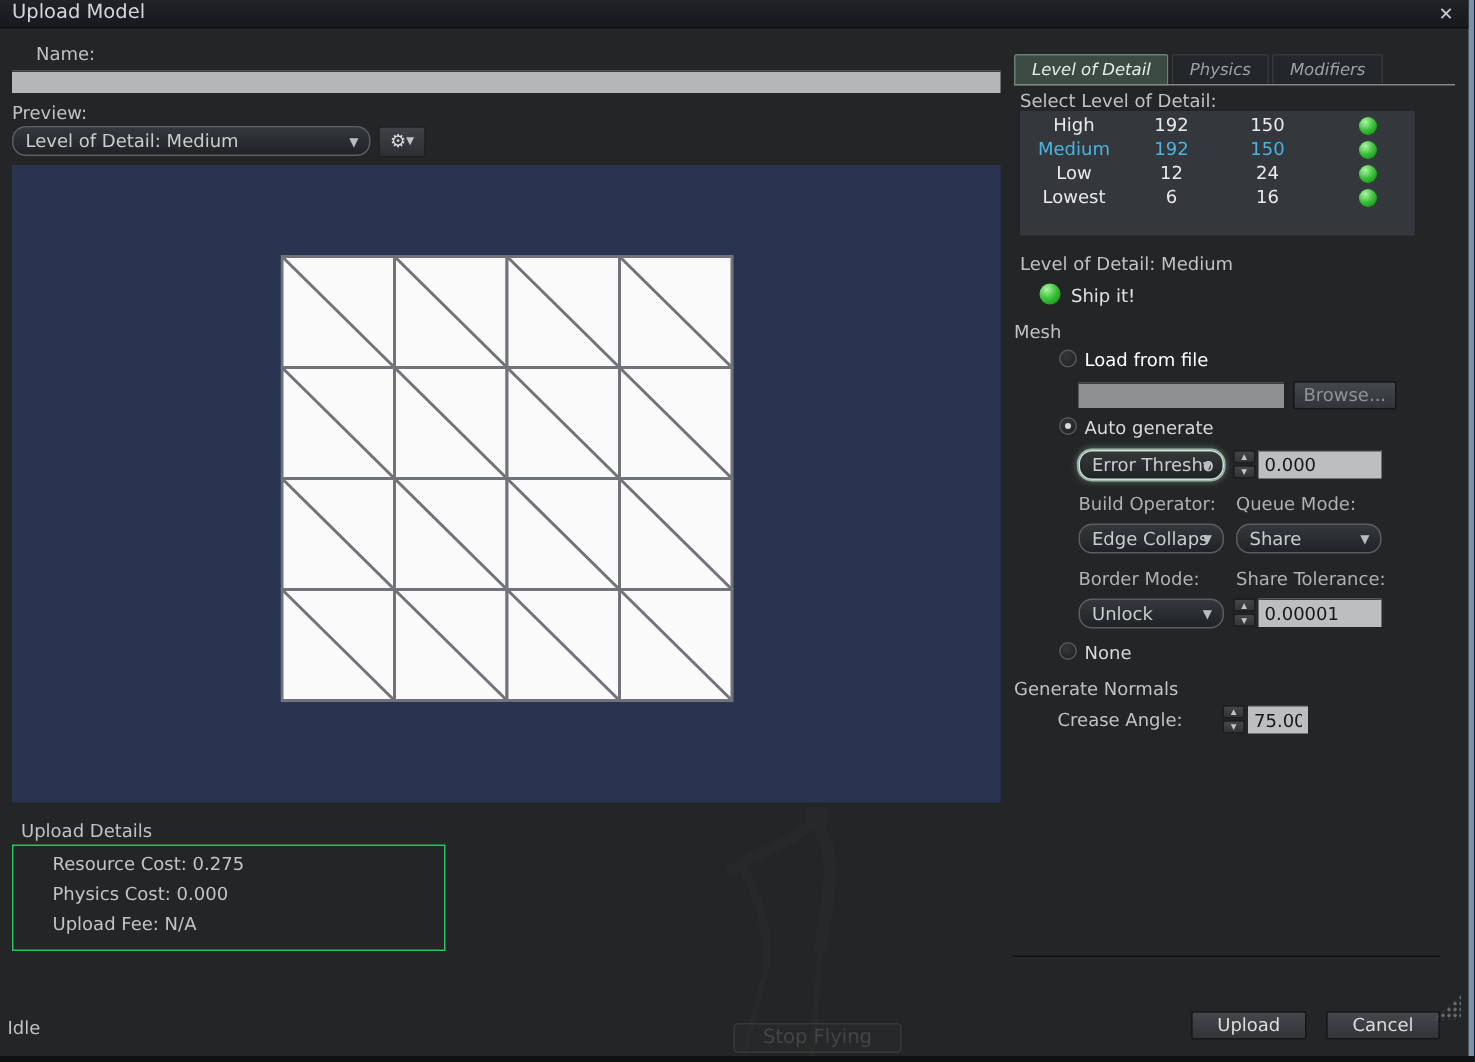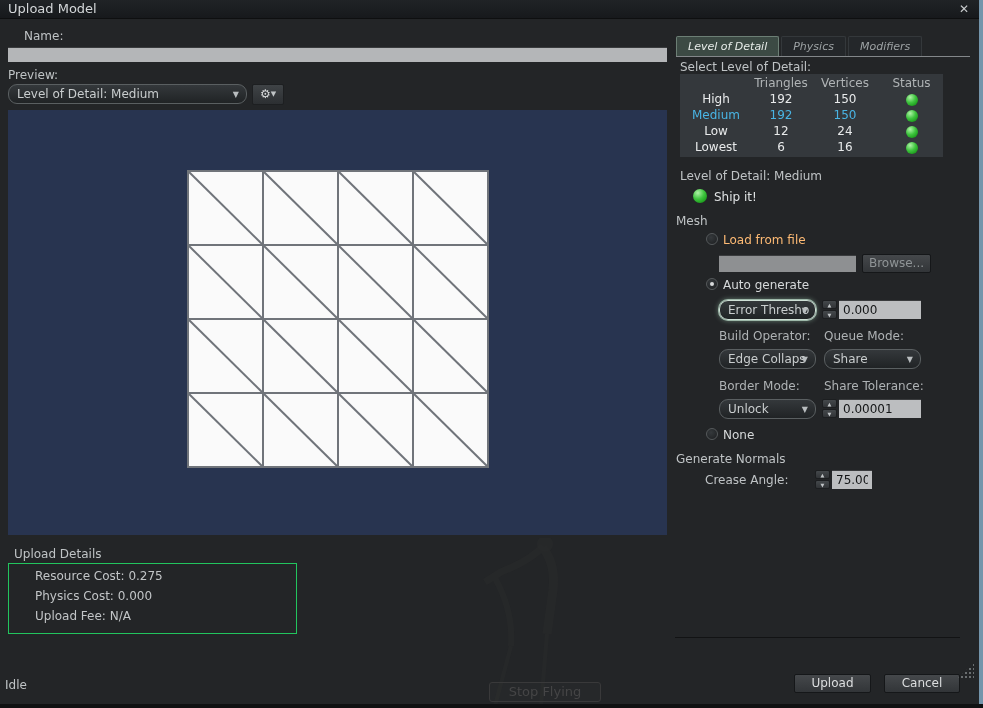--- a/index.html
+++ b/index.html
@@ -206,26 +206,20 @@
 
     <div id="tab-bar">
         <div class="tab active">Level of Detail</div>
         <div class="tab">Physics</div>
         <div class="tab">Modifiers</div>
       </div>
     <div id="tab-underline"></div>
 
     <div class="label" style="left:680px; top:60px;">Select Level of Detail:</div>
     <div id="lod-table">
-        <div class="t-row hdr">
-          <div></div>
-          <div>Triangles</div>
-          <div>Vertices</div>
-          <div>Status</div>
-        </div>
         <div class="t-row">
           <div>High</div>
           <div>192</div>
           <div>150</div>
           <div><span class="ball"></span></div>
         </div>
         <div class="t-row selected">
           <div>Medium</div>
           <div>192</div>
           <div>150</div>
@@ -245,21 +239,21 @@
         </div>
       </div>
 
     <div class="label" style="left:680px; top:169px;">Level of Detail: Medium</div>
     <span class="ball" id="ship-ball"></span>
     <div class="label" style="left:714px; top:190px; color:#dfe2e3;">Ship it!</div>
 
     <div class="label" style="left:676px; top:214px;">Mesh</div>
 
     <span class="radio" style="left:706px; top:233px;"></span>
-    <div class="label" style="left:723px; top:233px; color:#fdba74;">Load from file</div>
+    <div class="label" style="left:723px; top:233px; color:#ffffff;">Load from file</div>
     <input id="file-input" type="text" value="" style="">
     <div class="btn" id="browse-btn">Browse...</div>
 
     <span class="radio selected" style="left:706px; top:278px;"></span>
     <div class="label" style="left:723px; top:278px; color:#d6d9da;">Auto generate</div>
 
     <div class="combo focus" style="left:719px; top:300px; width:97px;">
       <span>Error Thresho</span>
       <span class="arr">▼</span>
     </div>

